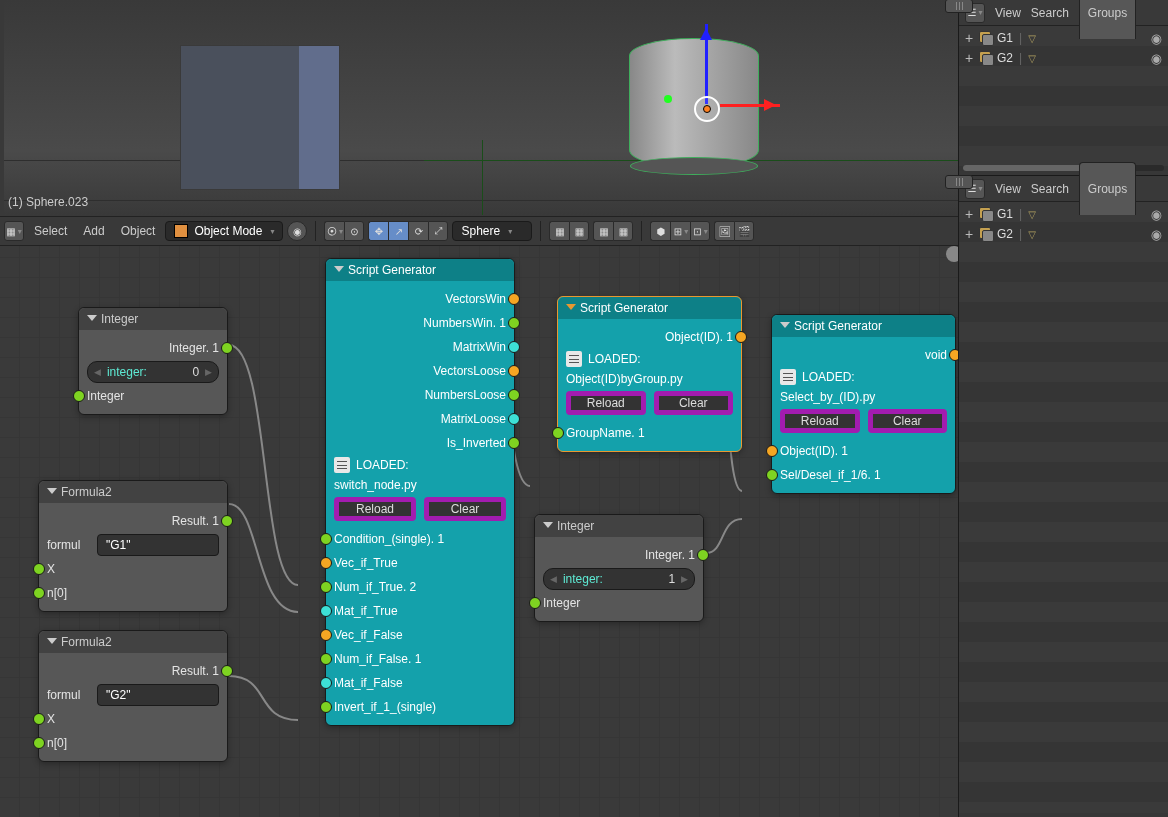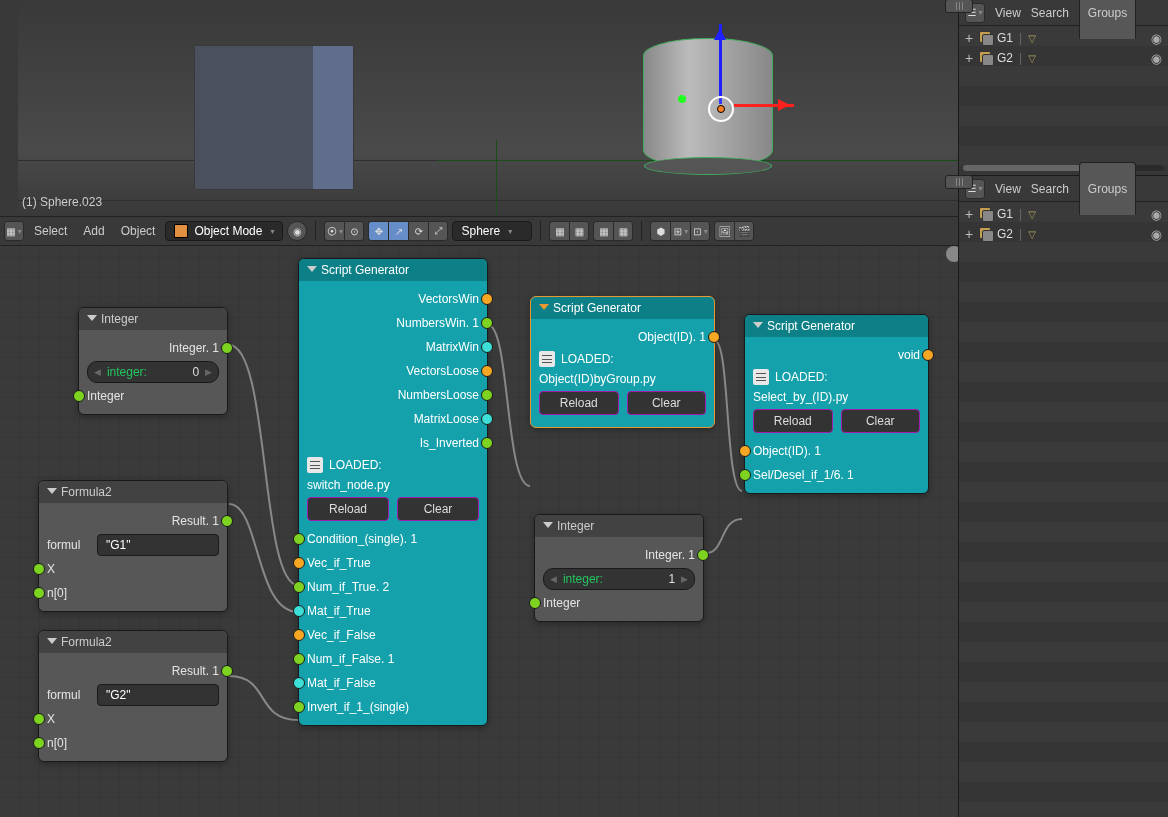--- a/index.html
+++ b/index.html
@@ -1,18 +1,18 @@
 <!DOCTYPE html>
 <html><head>
 <meta charset="utf-8">
 <style>
 * { margin: 0; padding: 0; box-sizing: border-box; font-family: sans-serif; font-size: 12px; }
 body { background: #393939; color: #fff; width: 1168px; height: 817px; overflow: hidden; position: relative; }
 
-.viewport-3d { position: absolute; top: 0; left: 18px; width: 958px; height: 215px; background: linear-gradient(180deg,#393939 0%,#4a4a4a 70%,#393939 100%); overflow:hidden;}
+.viewport-3d { position: absolute; top: 0; left: 4px; width: 958px; height: 215px; background: linear-gradient(180deg,#393939 0%,#4a4a4a 70%,#393939 100%); overflow:hidden;}
 .grid-floor { position:absolute; top:140px; left:0; right:0; height:120px; }
 .grid-floor::before,.grid-floor::after{content:"";position:absolute;left:0;right:0;border-top:1px solid #2e2e2e;}
 .grid-floor::before{top:20px;} .grid-floor::after{top:60px;}
 .axis-green-h { position:absolute; top:160px; left:420px; width:540px; height:1px; background:#1a4d1a;}
 .axis-green-v { position:absolute; top:140px; left:478px; width:1px; height:80px; background:#1a4d1a;}
 .cube { position:absolute; top:45px; left:176px; width:160px; height:145px; background:#4a505c; border:1px solid #3a3a3a;}
 .cube::after{content:"";position:absolute;right:0;top:0;width:40px;height:100%;background:#616d8c;}
 .cylinder { position:absolute; top:38px; left:625px; width:130px; height:130px; background:linear-gradient(90deg,#888 0%,#bbb 35%,#888 100%); border-radius:64px/18px; border:1px solid #3fae5c;}
 .cylinder::before{content:"";position:absolute;bottom:-8px;left:0;right:0;height:16px;background:#555;border-radius:64px/9px;border:1px solid #3fae5c;}
 .gizmo{position:absolute;top:96px;left:690px;width:26px;height:26px;border:2px solid #fff;border-radius:50%;background:rgba(255,255,255,0.1);}
@@ -39,44 +39,44 @@
 
 .node-editor{position:absolute;top:246px;left:0;width:958px;height:571px;background:#3a3a3a;background-image:repeating-linear-gradient(0deg,transparent,transparent 19px,#363636 19px,#363636 20px),repeating-linear-gradient(90deg,transparent,transparent 19px,#363636 19px,#363636 20px);overflow:hidden;}
 .scroll-corner{position:absolute;right:-4px;top:0;width:16px;height:16px;background:#888;border-radius:50%;}
 
 .node{position:absolute;border-radius:6px;border:1px solid #1a1a1a;box-shadow:0 2px 6px rgba(0,0,0,0.3);}
 .node-header{padding:4px 8px 4px 22px;border-radius:6px 6px 0 0;position:relative;cursor:pointer;}
 .node-header::before{content:"";position:absolute;left:8px;top:7px;border:5px solid transparent;border-top:6px solid #ccc;}
 .node-gray .node-header{background:#424242;color:#ccc;}
 .node-gray{background:#575757;}
 .node-teal .node-header{background:#0d8087;color:#fff;}
-.node-teal{background:#14a1ab;}
+.node-teal{background:#14a1ab;margin-left:27px;}
 .node-selected{border:1px solid #e89830;}
 .node-selected .node-header::before{border-top-color:#e89830;}
 .node-body{padding:6px 8px;}
 .node-row{display:flex;align-items:center;height:24px;position:relative;}
 .node-row.right{justify-content:flex-end;text-align:right;}
 .node-label{color:#fff;font-size:12px;}
 .node-gray .node-label{color:#e4e4e4;}
 .socket{position:absolute;width:12px;height:12px;border-radius:50%;border:1px solid #1a1a1a;top:50%;transform:translateY(-50%);}
 .socket.out{right:-14px;}
 .socket.in{left:-14px;}
 .sock-green{background:#7ed321;}
 .sock-orange{background:#f5a623;}
 .sock-cyan{background:#3de0d6;}
 .num-field{display:flex;align-items:center;background:#333;border:1px solid #1a1a1a;border-radius:10px;height:22px;padding:0 4px;width:100%;}
 .num-field .arrow{color:#666;font-size:9px;padding:0 2px;cursor:pointer;}
-.num-field .nf-label{flex:1;color:#22c55e;padding-left:4px;}
+.num-field .nf-label{flex:1;color:#5eead4;padding-left:4px;}
 .num-field .nf-val{color:#ddd;padding-right:4px;}
 .text-field{background:#333;border:1px solid #1a1a1a;border-radius:4px;height:22px;padding:0 8px;color:#fff;display:flex;align-items:center;flex:1;}
 .script-icon{display:inline-flex;vertical-align:middle;width:16px;height:16px;background:#e8e8e8;border-radius:2px;margin-right:6px;position:relative;}
 .script-icon::before,.script-icon::after{content:"";position:absolute;left:3px;right:3px;height:1px;background:#555;}
 .script-icon::before{top:4px;} .script-icon::after{top:8px;box-shadow:0 3px 0 #555;}
 .btn-row{display:flex;gap:8px;margin:2px 0 6px 0;}
-.node-btn{flex:1;background:#333;border:1px solid #a21caf;border-radius:4px;height:24px;color:#ddd;cursor:pointer;display:flex;align-items:center;justify-content:center;}
+.node-btn{flex:1;background:#333;border:5px solid #a21caf;border-radius:4px;height:24px;color:#ddd;cursor:pointer;display:flex;align-items:center;justify-content:center;}
 
 svg.links{position:absolute;top:0;left:0;pointer-events:none;}
 path.link{stroke:#888;stroke-width:2;fill:none;}
 
 .outliner{position:absolute;right:0;width:210px;background:#373737;border-left:1px solid #1a1a1a;}
 .outliner.top{top:0;height:175px;}
 .outliner.bottom{top:175px;height:642px;border-top:1px solid #1a1a1a;}
 .out-header{height:26px;background:#393939;border-bottom:1px solid #222;display:flex;align-items:center;gap:10px;padding:0 6px;}
 .out-header .hb-icon{background:#555;}
 .out-tab{color:#ccc;cursor:pointer;}
@@ -339,20 +339,24 @@
           <span class="node-label">Object(ID)byGroup.py</span>
         </div>
       <div class="btn-row">
         <div class="node-btn">
             <span>Reload</span>
           </div>
         <div class="node-btn">
             <span>Clear</span>
           </div>
       </div>
+      <div class="node-row">
+          <div class="socket in sock-green"></div>
+          <span class="node-label">GroupName. 1</span>
+        </div>
     </div>
   </div>
 
   <div class="node node-gray" style="left:534px;top:268px;width:170px;">
     <div class="node-header"><span>Integer</span></div>
     <div class="node-body">
       <div class="node-row right">
           <span class="node-label">Integer. 1</span>
           <div class="socket out sock-green"></div>
         </div>

